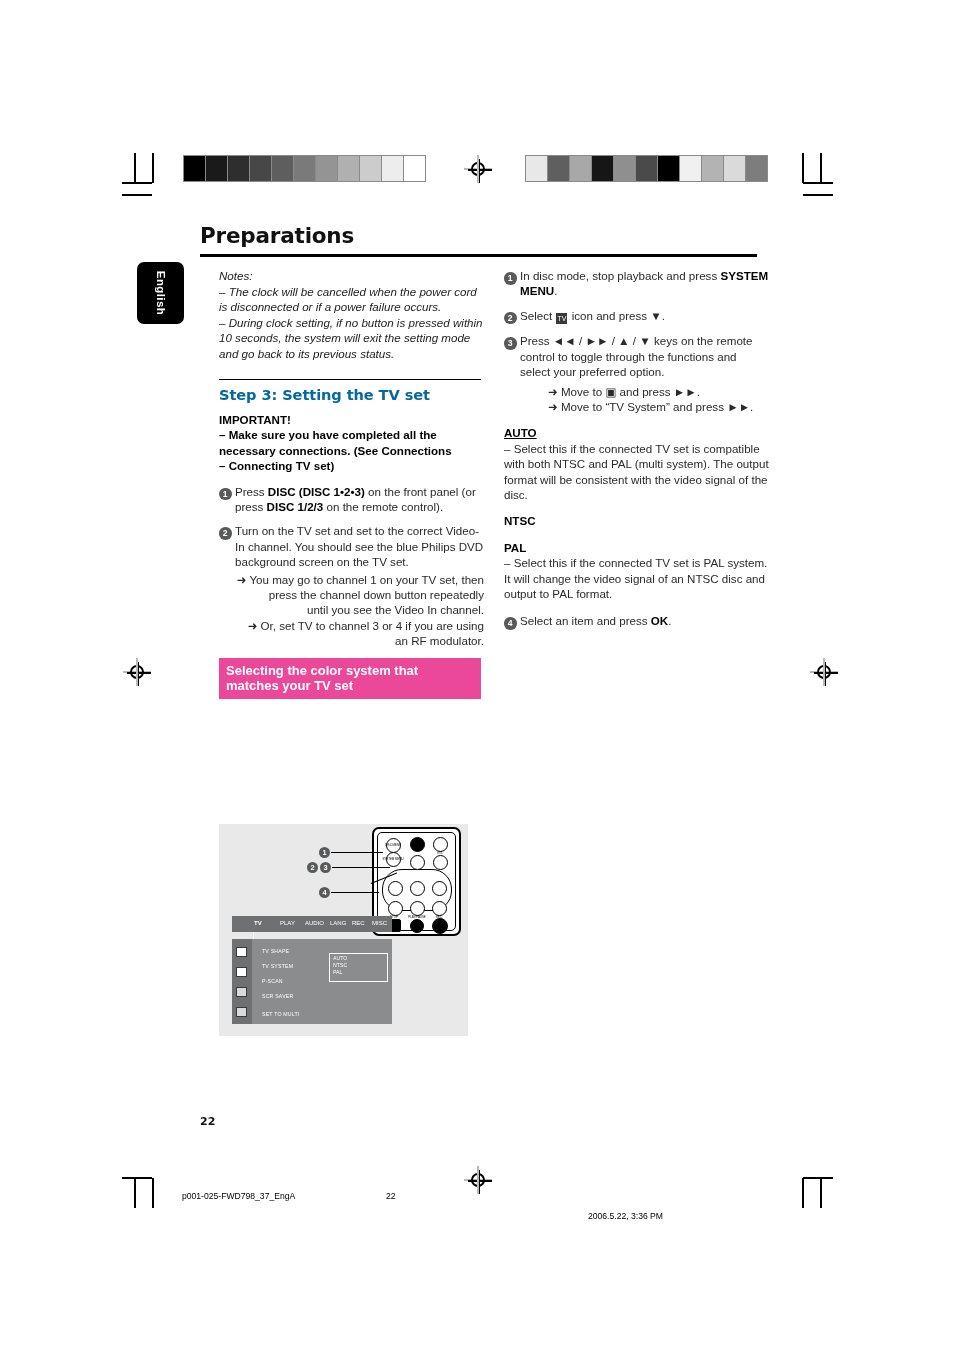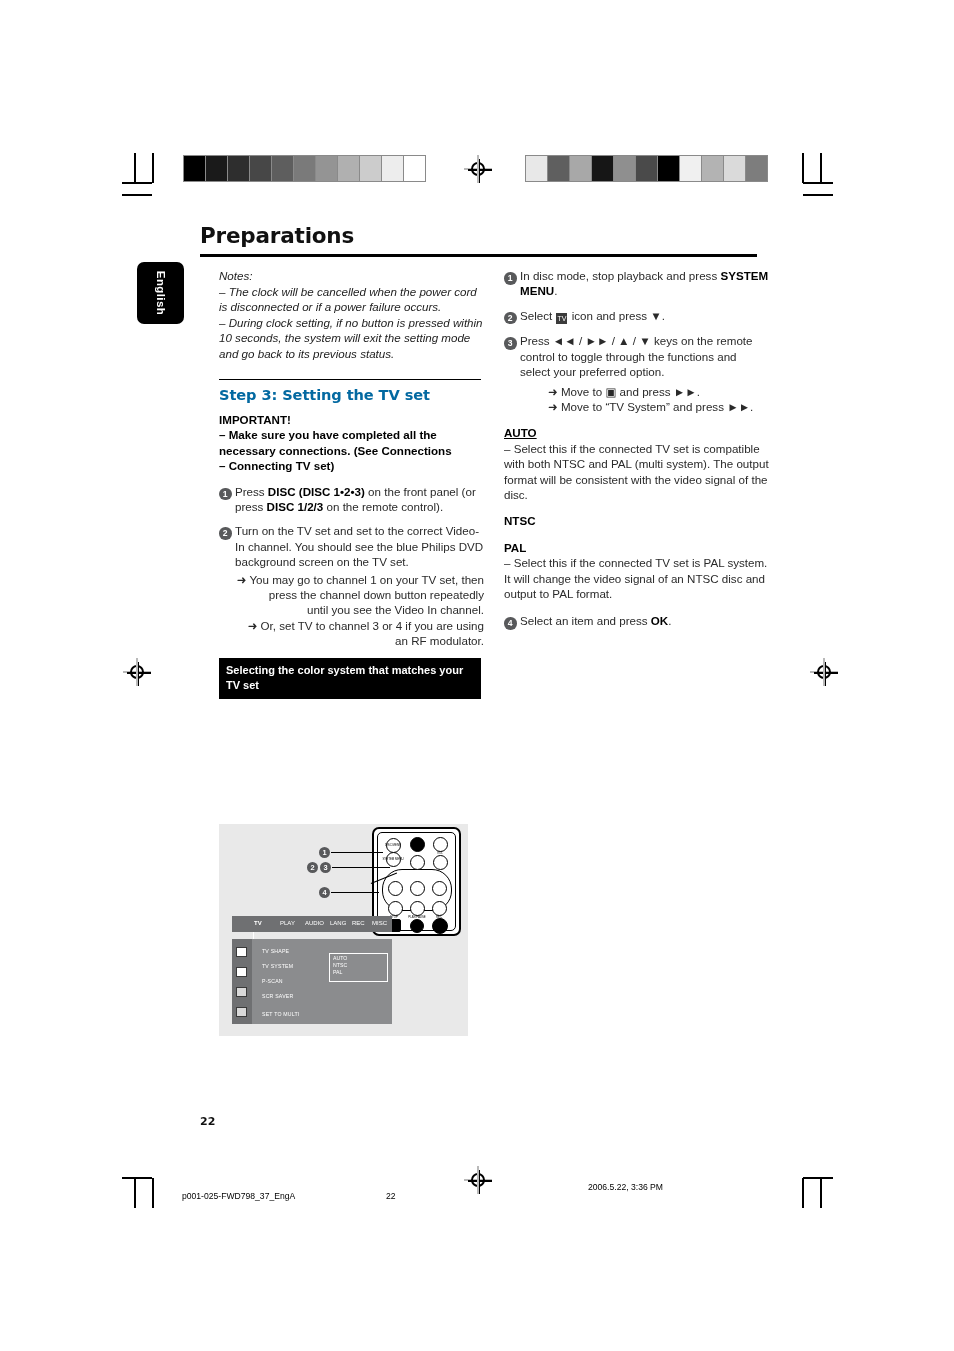--- a/index.html
+++ b/index.html
@@ -48,21 +48,21 @@
   .nbul b{display:inline-block;width:12.5px;height:12.5px;border-radius:50%;background:#58595b;color:#fff;
      font-size:8.6px;line-height:12.5px;text-align:center;font-weight:bold;font-family:"Liberation Sans",sans-serif;}
   .ntext{flex:1 1 auto;}
   .ntext b,.bold{font-weight:bold;color:#000;}
   .arrows{margin-top:2px;text-align:right;}
   .arrows div{text-indent:-11px;padding-left:11px;}
   .sub{margin-left:28px;margin-top:4px;}
   .sub div{text-indent:-11px;padding-left:11px;}
 
   
-  .band{background:#000000;color:#fff;font-weight:bold;font-size:11px;line-height:15.4px;
+  .band{background:#ec4899;color:#fff;font-weight:bold;font-size:13px;line-height:15.4px;
         padding:5px 7px 6px 7px;width:248px;margin:5px 0 10px 0;font-family:"Liberation Sans",sans-serif;}
 
   
   .optlabel{font-weight:bold;color:#000;margin-top:11px;}
   .optlabel.u{text-decoration:underline;}
   .optbody{margin-bottom:0;}
   .removal{margin-top:20px;}
   .removal .h{font-weight:bold;color:#000;}
 
   
@@ -327,15 +327,15 @@
         <b>4</b>
       </div>
       <div class="ntext" id="R4"><span>Select an item and press </span><b>OK</b><span>.</span></div>
     </div>
 
   </div>
 
   <div class="pageno">22</div>
   <div class="fline" style="left:182px;top:1191px;">p001-025-FWD798_37_EngA</div>
   <div class="fline" style="left:386px;top:1191px;">22</div>
-  <div class="fline" style="left:588px;top:1182px;">2006.5.22, 3:36 PM</div>
+  <div class="fline" style="left:588px;top:1211px;">2006.5.22, 3:36 PM</div>
 
 </div>
 
 </body></html>

